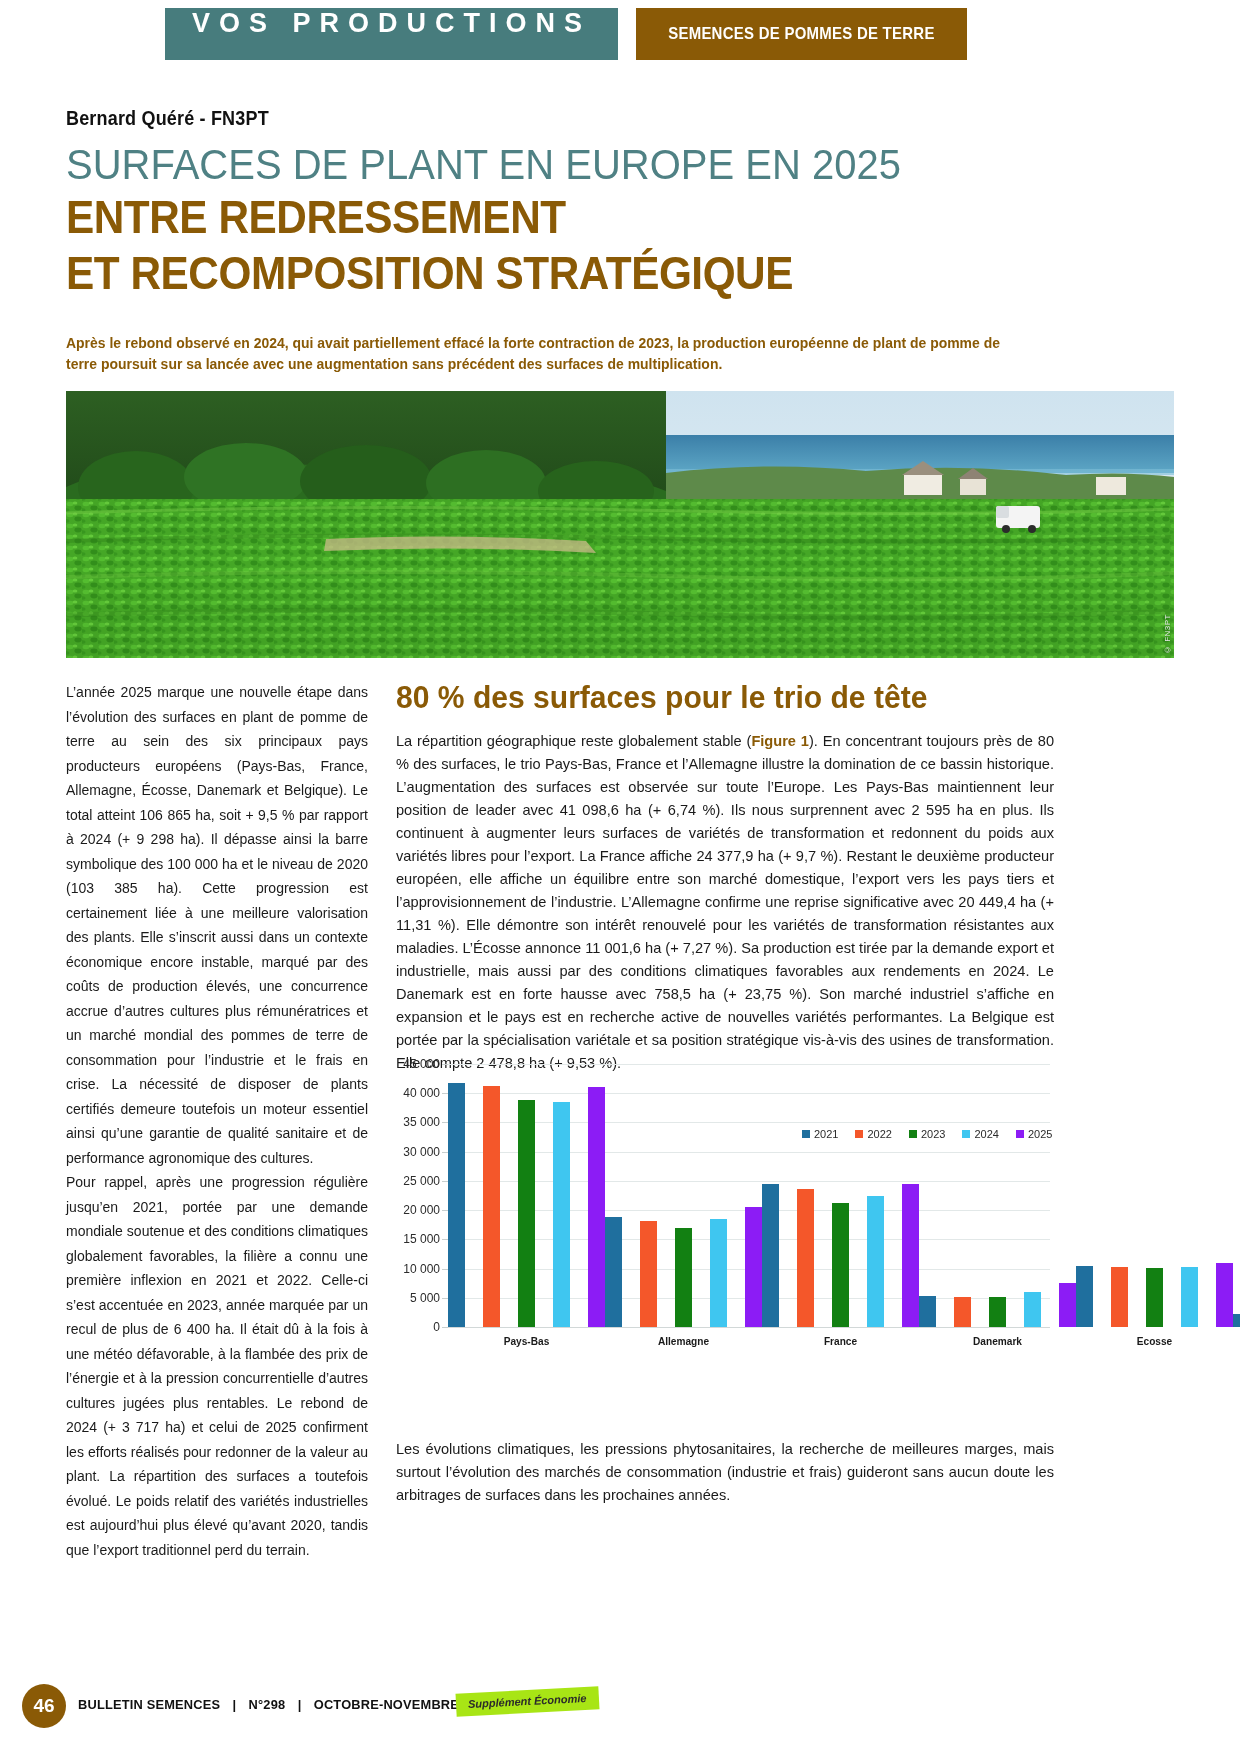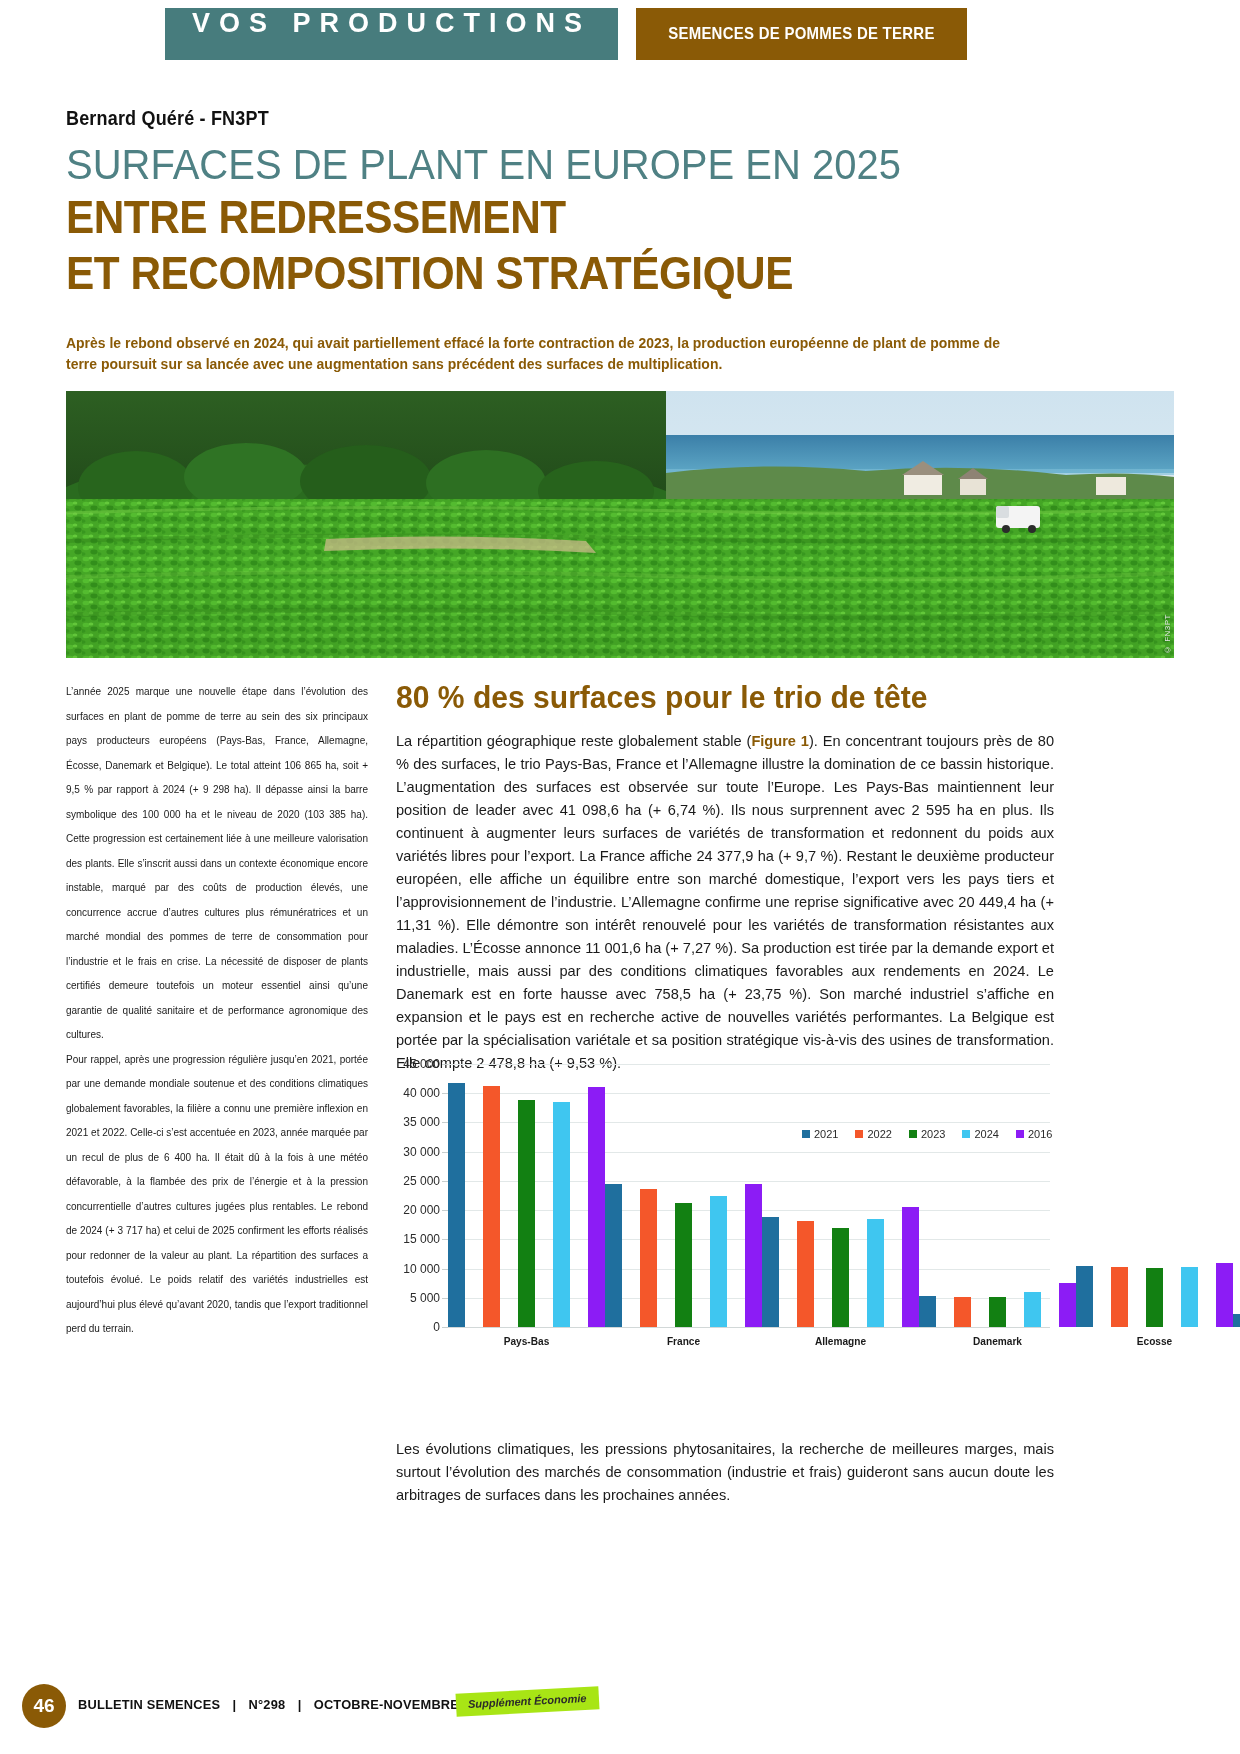--- a/index.html
+++ b/index.html
@@ -73,21 +73,21 @@
   .photo-credit {
     position: absolute; right: 2px; bottom: 4px;
     font-size: 8px; color: #e8e8e8;
     writing-mode: vertical-rl; transform: rotate(180deg);
     letter-spacing: 0.5px;
   }
 
   
   .col-left {
     position: absolute; left: 66px; top: 680px; width: 302px;
-    font-size: 10px; line-height: 24.5px; color: #1a1a1a;
+    font-size: 14px; line-height: 24.5px; color: #1a1a1a;
     text-align: justify; text-justify: inter-word;
   }
   .col-left p { margin: 0; }
 
   .col-right { position: absolute; left: 396px; top: 680px; width: 658px; }
   .section-head {
     font-size: 31px; font-weight: 700; color: #8a5a06;
     line-height: 36px; margin-bottom: 14px;
     transform: scaleX(0.97); transform-origin: left center;
     white-space: nowrap;
@@ -281,34 +281,34 @@
       <div class="groups" id="groups">
           <div class="group">
             <div class="bar" style="height: 92.6667%; background: rgb(31, 111, 158);"></div>
             <div class="bar" style="height: 91.5556%; background: rgb(244, 87, 42);"></div>
             <div class="bar" style="height: 86.2222%; background: rgb(18, 128, 18);"></div>
             <div class="bar" style="height: 85.4444%; background: rgb(63, 198, 240);"></div>
             <div class="bar" style="height: 91.2222%; background: rgb(140, 28, 245);"></div>
             <div class="group-label">Pays-Bas</div>
           </div>
           <div class="group">
+            <div class="bar" style="height: 41.7778%; background: rgb(31, 111, 158);"></div>
+            <div class="bar" style="height: 40.4444%; background: rgb(244, 87, 42);"></div>
+            <div class="bar" style="height: 37.5556%; background: rgb(18, 128, 18);"></div>
+            <div class="bar" style="height: 41%; background: rgb(63, 198, 240);"></div>
+            <div class="bar" style="height: 45.4444%; background: rgb(140, 28, 245);"></div>
+            <div class="group-label">Allemagne</div>
+          </div>
+          <div class="group">
             <div class="bar" style="height: 54.2222%; background: rgb(31, 111, 158);"></div>
             <div class="bar" style="height: 52.4444%; background: rgb(244, 87, 42);"></div>
             <div class="bar" style="height: 47.1111%; background: rgb(18, 128, 18);"></div>
             <div class="bar" style="height: 49.6667%; background: rgb(63, 198, 240);"></div>
             <div class="bar" style="height: 54.2222%; background: rgb(140, 28, 245);"></div>
             <div class="group-label">France</div>
-          </div>
-          <div class="group">
-            <div class="bar" style="height: 41.7778%; background: rgb(31, 111, 158);"></div>
-            <div class="bar" style="height: 40.4444%; background: rgb(244, 87, 42);"></div>
-            <div class="bar" style="height: 37.5556%; background: rgb(18, 128, 18);"></div>
-            <div class="bar" style="height: 41%; background: rgb(63, 198, 240);"></div>
-            <div class="bar" style="height: 45.4444%; background: rgb(140, 28, 245);"></div>
-            <div class="group-label">Allemagne</div>
           </div>
           <div class="group">
             <div class="bar" style="height: 11.7778%; background: rgb(31, 111, 158);"></div>
             <div class="bar" style="height: 11.4444%; background: rgb(244, 87, 42);"></div>
             <div class="bar" style="height: 11.5556%; background: rgb(18, 128, 18);"></div>
             <div class="bar" style="height: 13.3333%; background: rgb(63, 198, 240);"></div>
             <div class="bar" style="height: 16.7778%; background: rgb(140, 28, 245);"></div>
             <div class="group-label">Danemark</div>
           </div>
           <div class="group">
@@ -361,21 +361,21 @@
         <div class="legend-item">
           <span class="legend-swatch" style="background: rgb(18, 128, 18);"></span>
           <span class="legend-label">2023</span>
         </div>
         <div class="legend-item">
           <span class="legend-swatch" style="background: rgb(63, 198, 240);"></span>
           <span class="legend-label">2024</span>
         </div>
         <div class="legend-item">
           <span class="legend-swatch" style="background: rgb(140, 28, 245);"></span>
-          <span class="legend-label">2016</span>
+          <span class="legend-label">2025</span>
         </div>
       </div>
   </div>
 </div>
 
 <div class="closing">Les évolutions climatiques, les pressions phytosanitaires, la recherche de meilleures marges, mais surtout l’évolution des marchés de consommation (industrie et frais) guideront sans aucun doute les arbitrages de surfaces dans les prochaines années.</div>
 
 <div class="footer">
   <div class="page-badge">46</div>
   <div class="footer-text">

